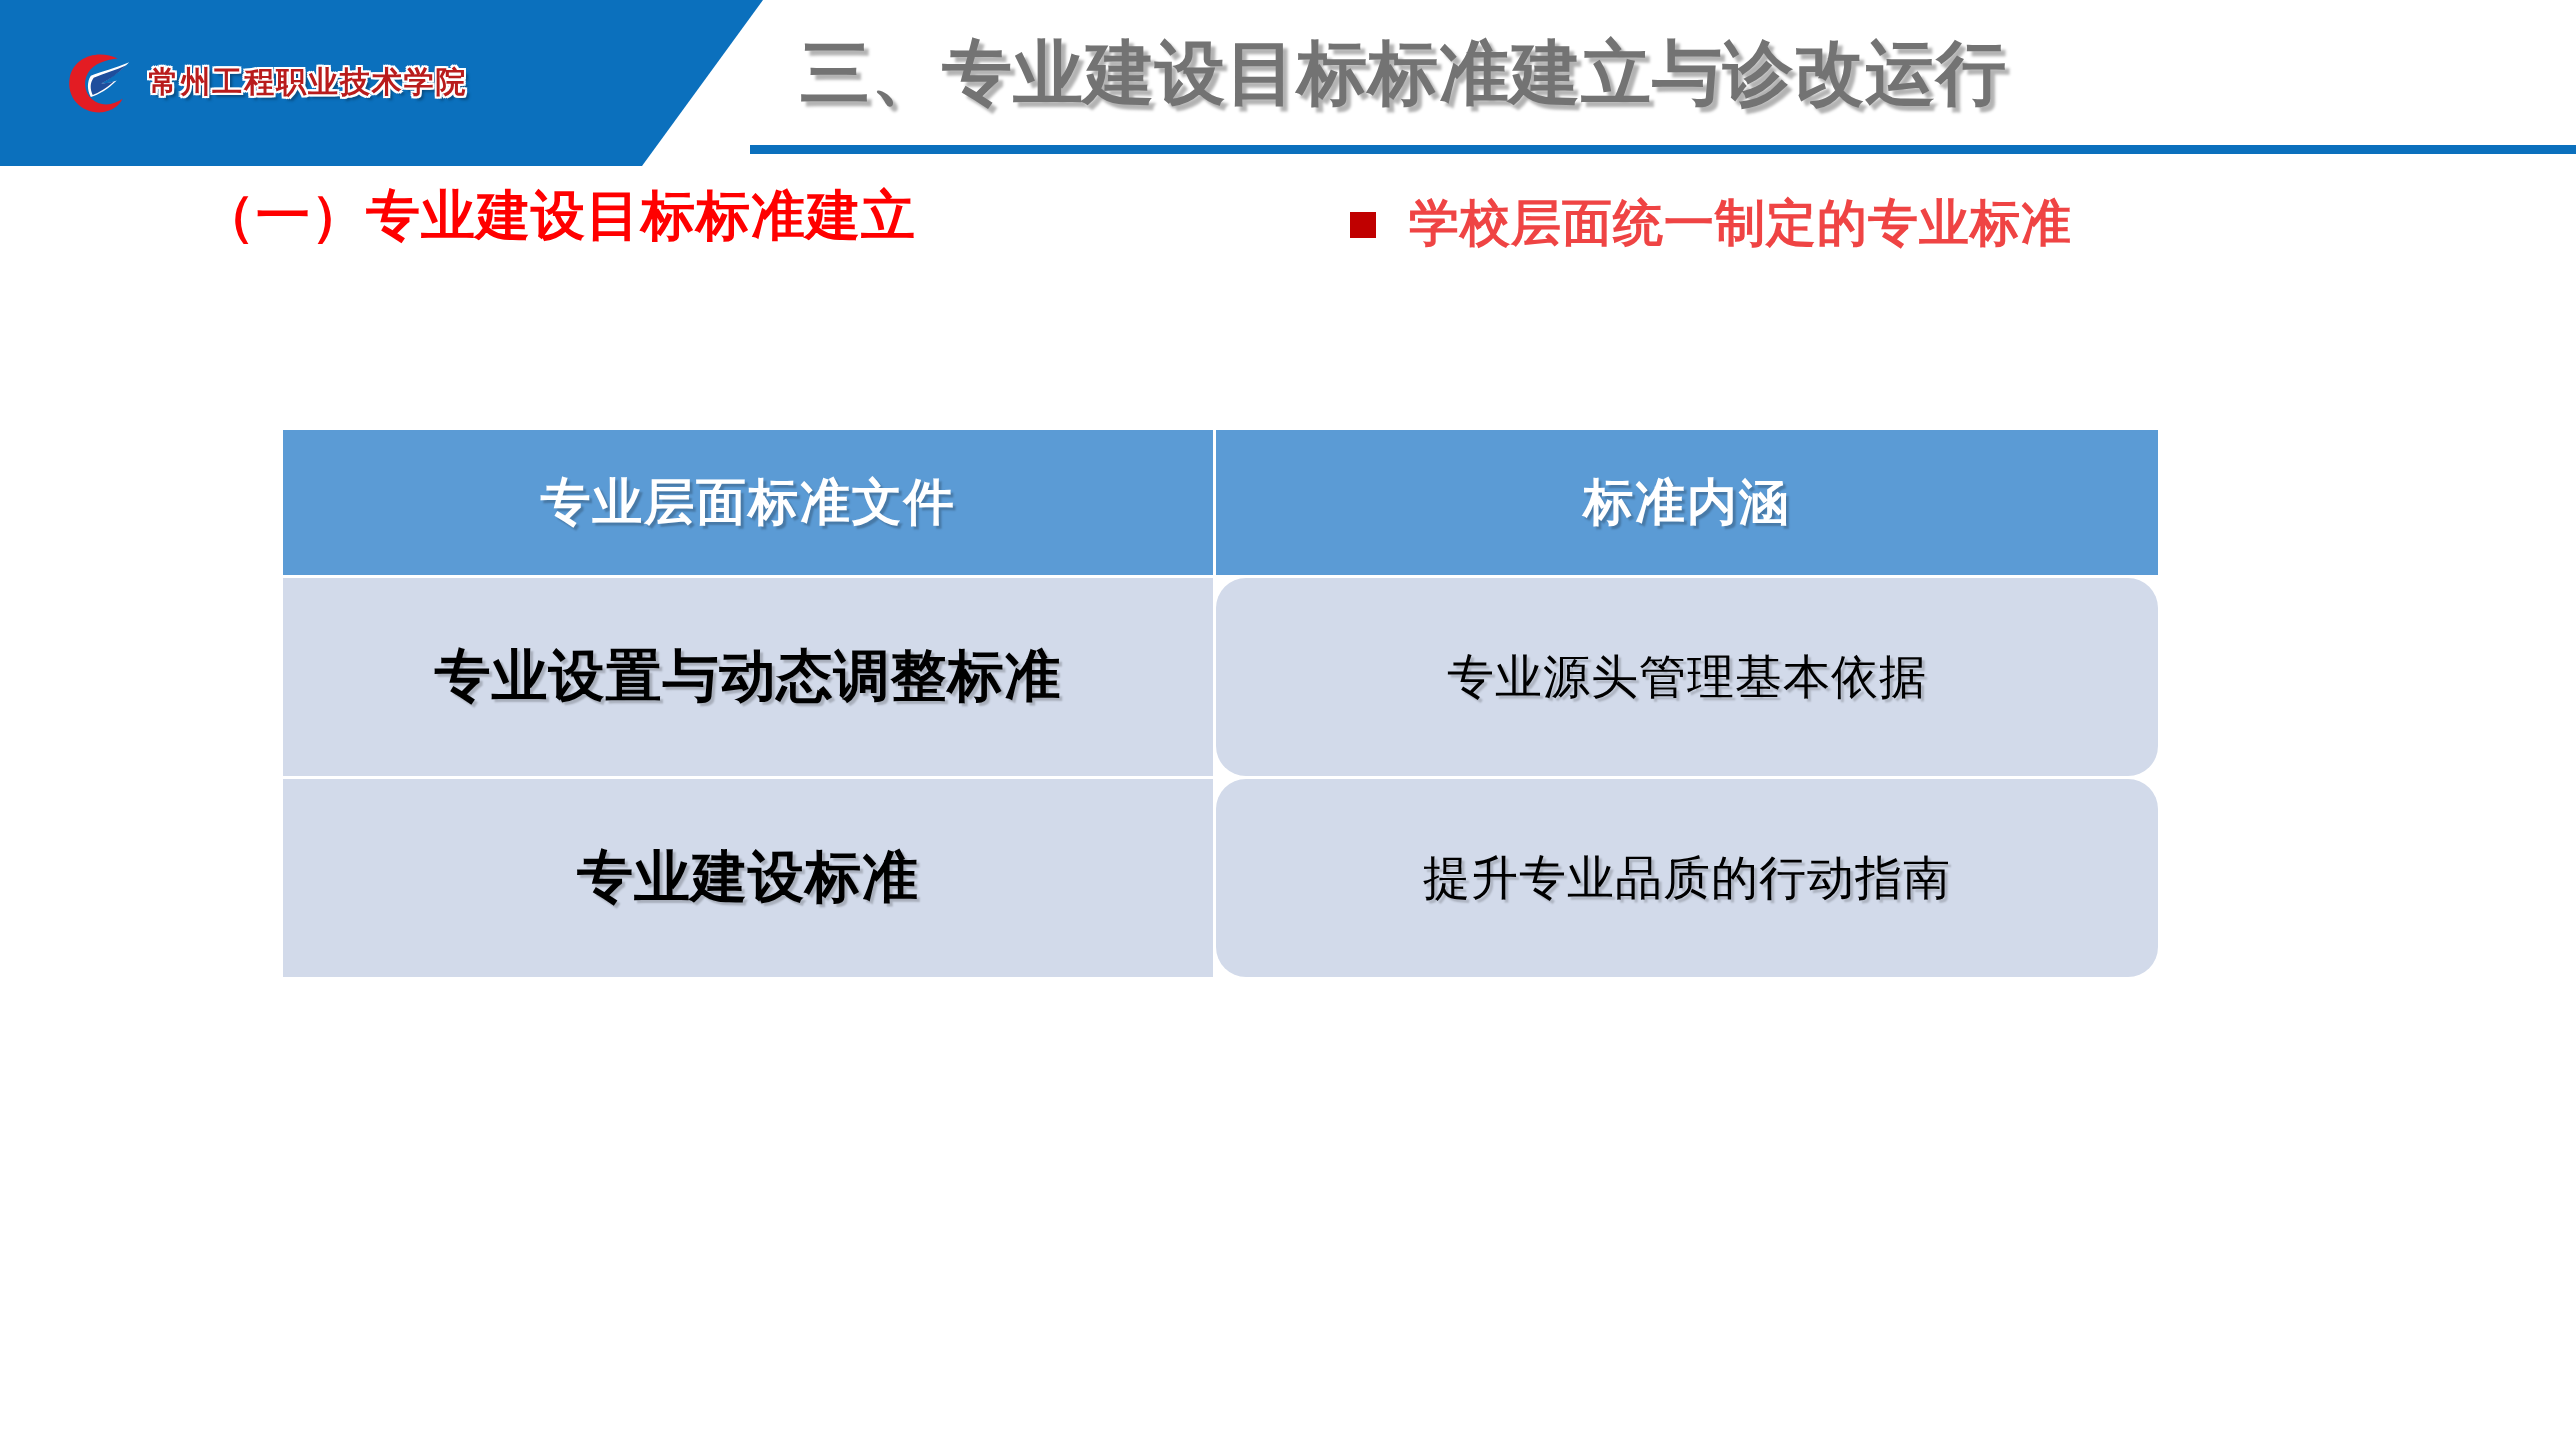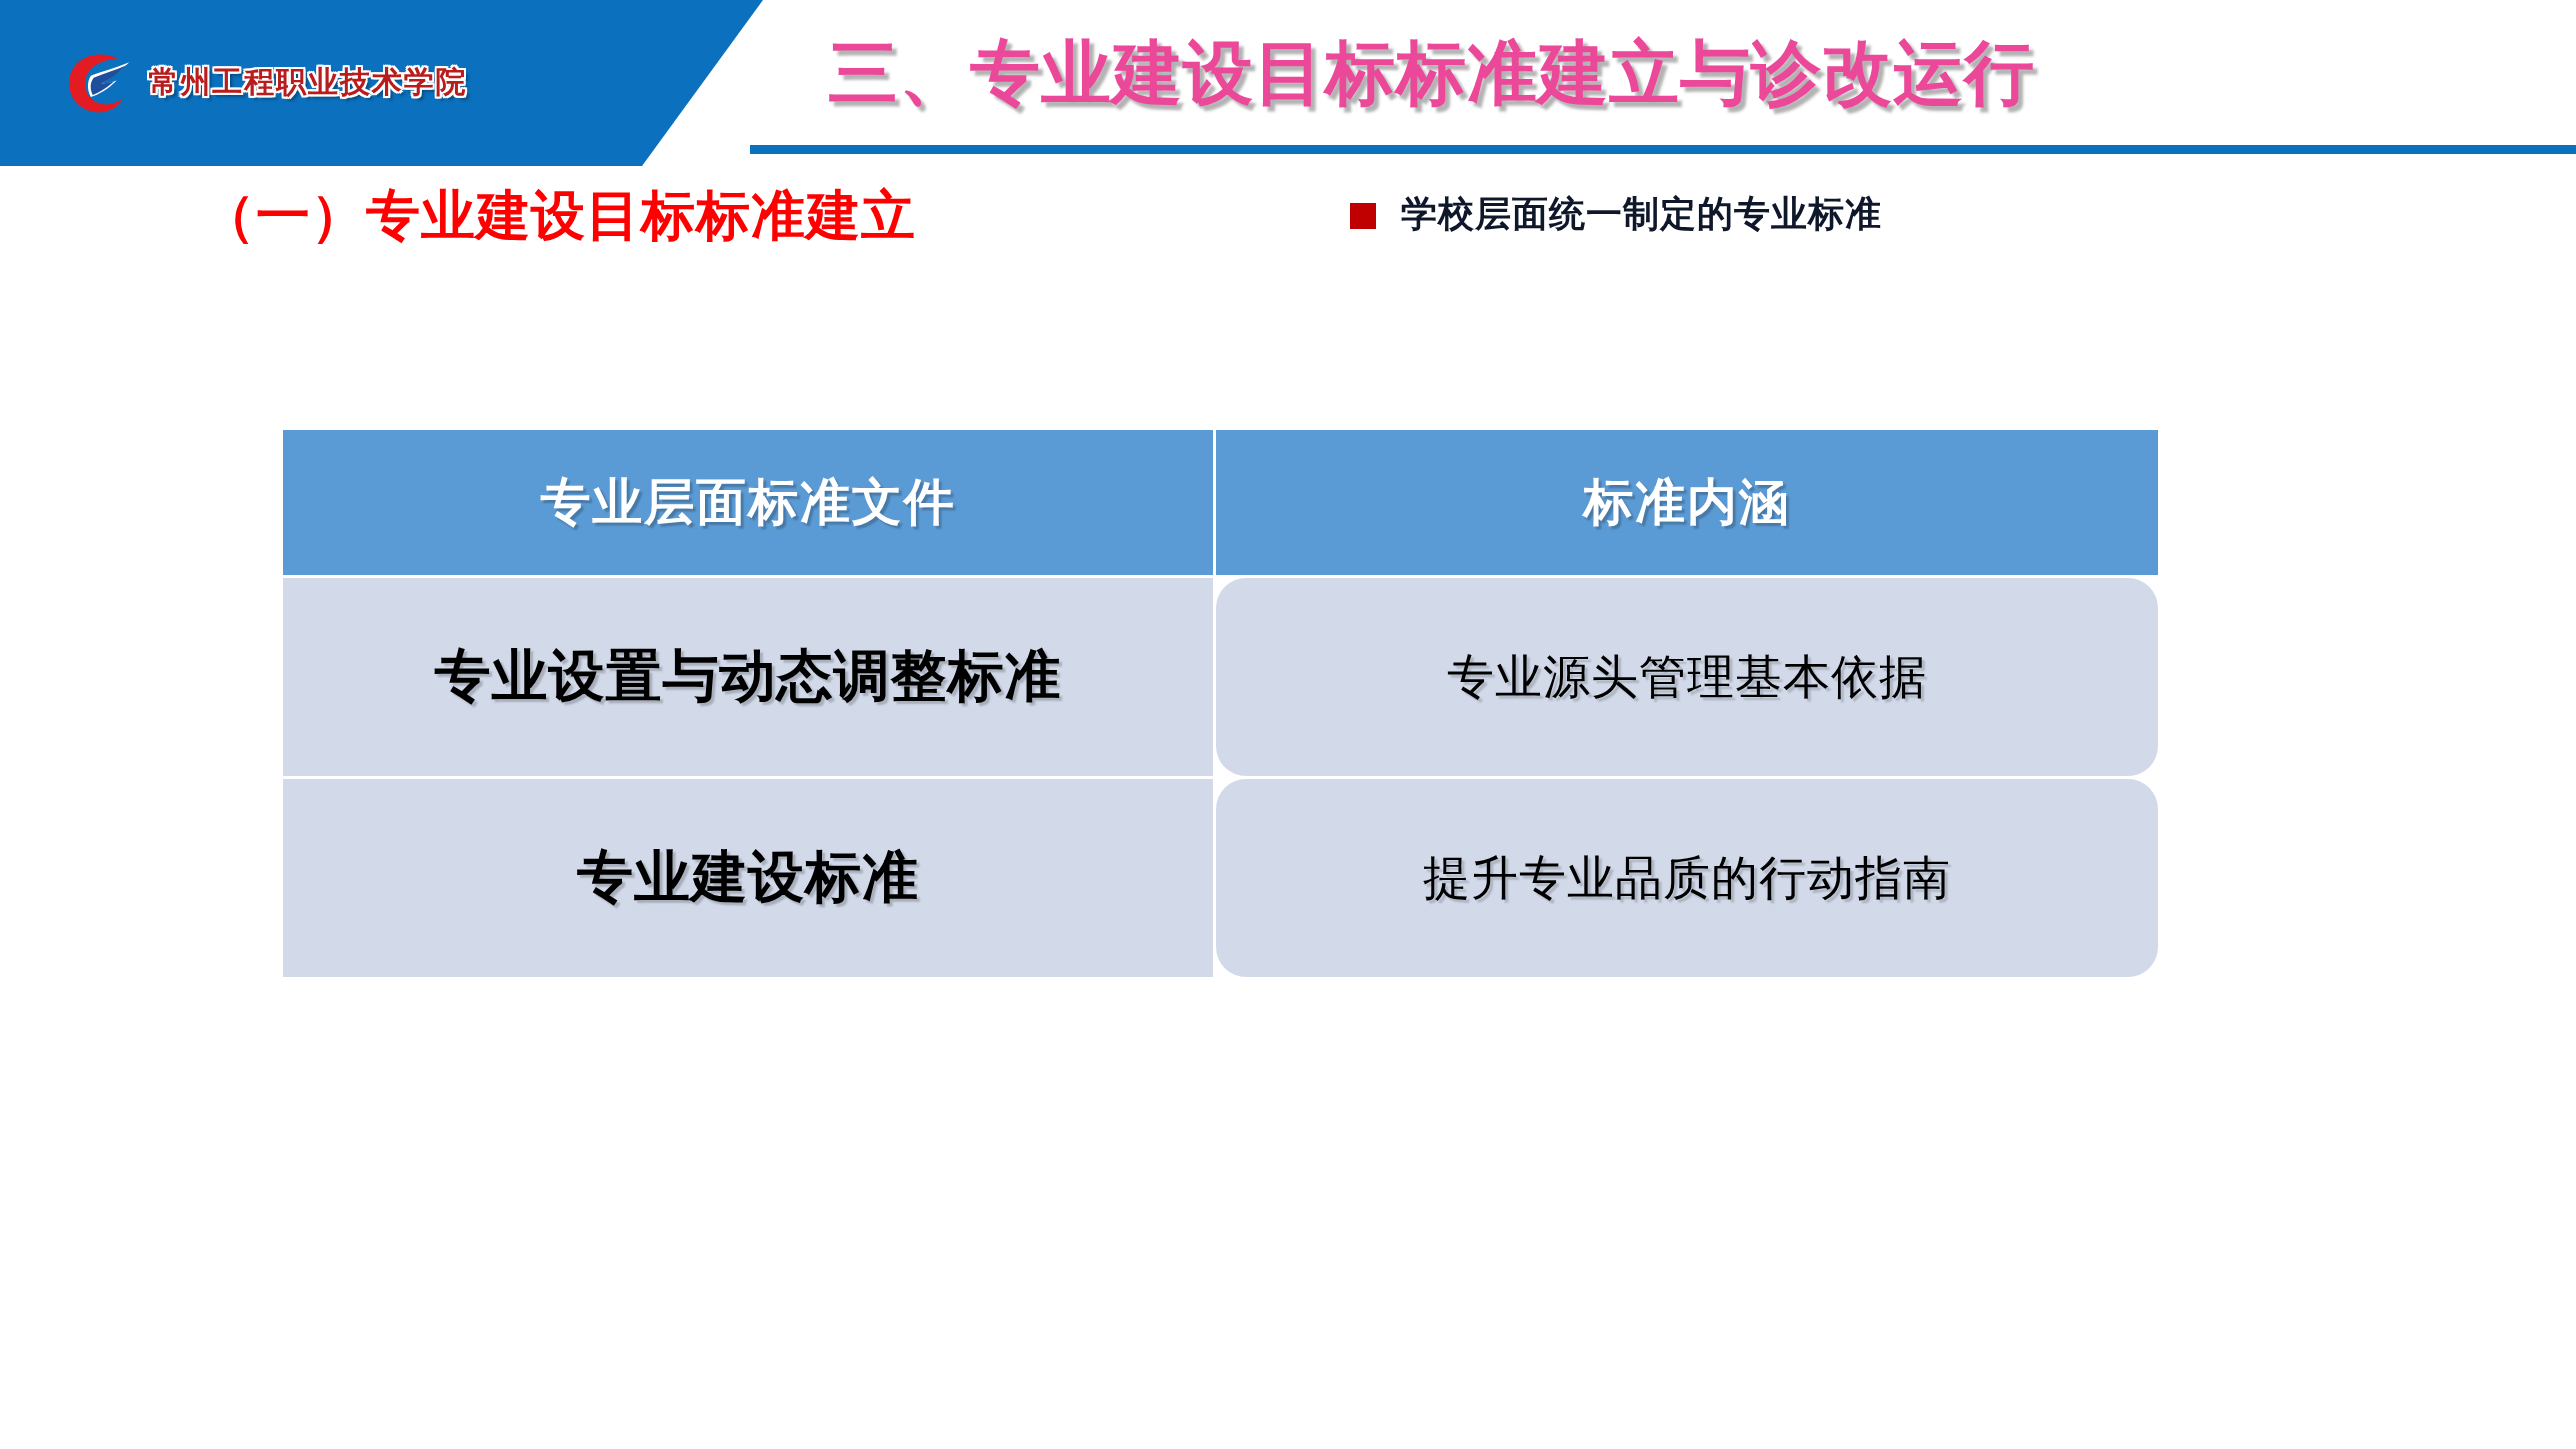--- a/index.html
+++ b/index.html
@@ -66,28 +66,27 @@
        1.9px 1.9px 0 #ffffff, -1.9px -1.9px 0 #ffffff,
        1.9px -1.9px 0 #ffffff, -1.9px 1.9px 0 #ffffff,
        3.9px 3.9px 2.9px rgba(0,0,0,0.35);
     white-space: nowrap;
   }
 
   .header-title {
     position: absolute;
     left: 800px;
     top: 27px;
-    color: #ec4899;
+    color: #737373;
     font-size: 70px;
     font-weight: 700;
     letter-spacing: 1px;
     white-space: nowrap;
     text-shadow: 4.8px 4.8px 2.9px rgba(0,0,0,0.30);
     font-family: "Liberation Sans", "DejaVu Sans", sans-serif;
-    margin-left: 28px;
   }
 
   .header-rule {
     position: absolute;
     left: 750px;
     top: 145px;
     width: 1826px;
     height: 8.7px;
     background: #0b70bd;
   }
@@ -120,24 +119,25 @@
     white-space: nowrap;
   }
   .bullet-square {
     width: 26px;
     height: 26px;
     background: #c00000;
     flex: none;
     margin-top: 3.9px;
   }
   .bullet-text {
-    color: #0f172a;
-    font-size: 36px;
-    font-weight: 700;
-    letter-spacing: 1px;
+    color: #ef4444;
+    font-size: 50px;
+    font-weight: 700;
+    letter-spacing: 1px;
+    margin-left: 8px;
   }
 
   
   .std-table {
     position: absolute;
     left: 280px;
     top: 427px;
     width: 1876px;
     border-collapse: separate;
     border-spacing: 3.9px;

